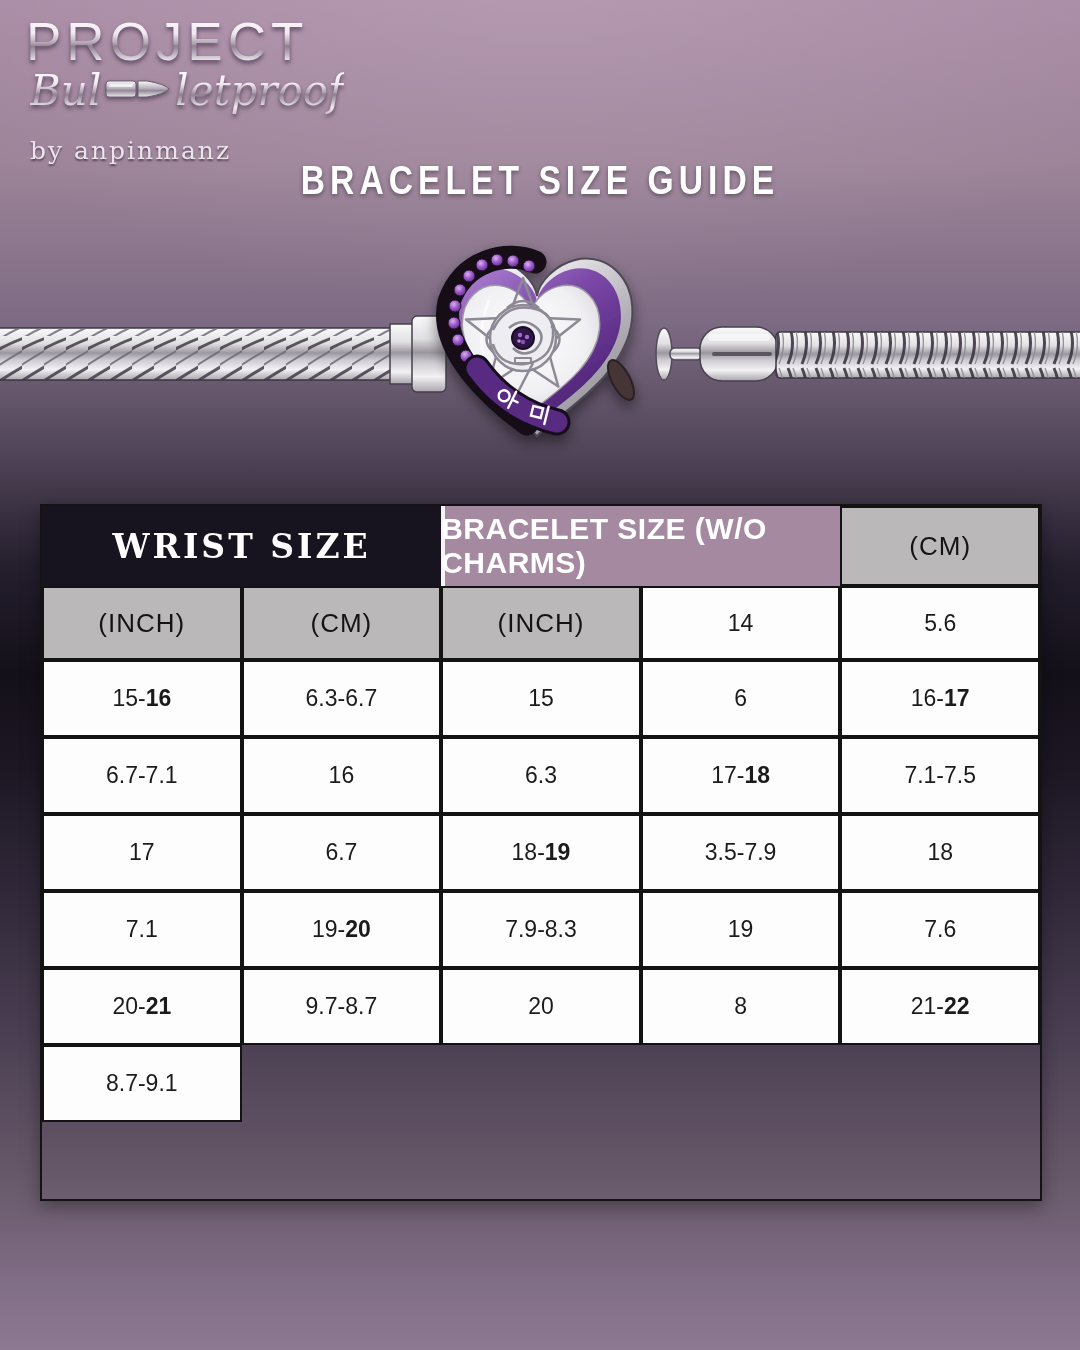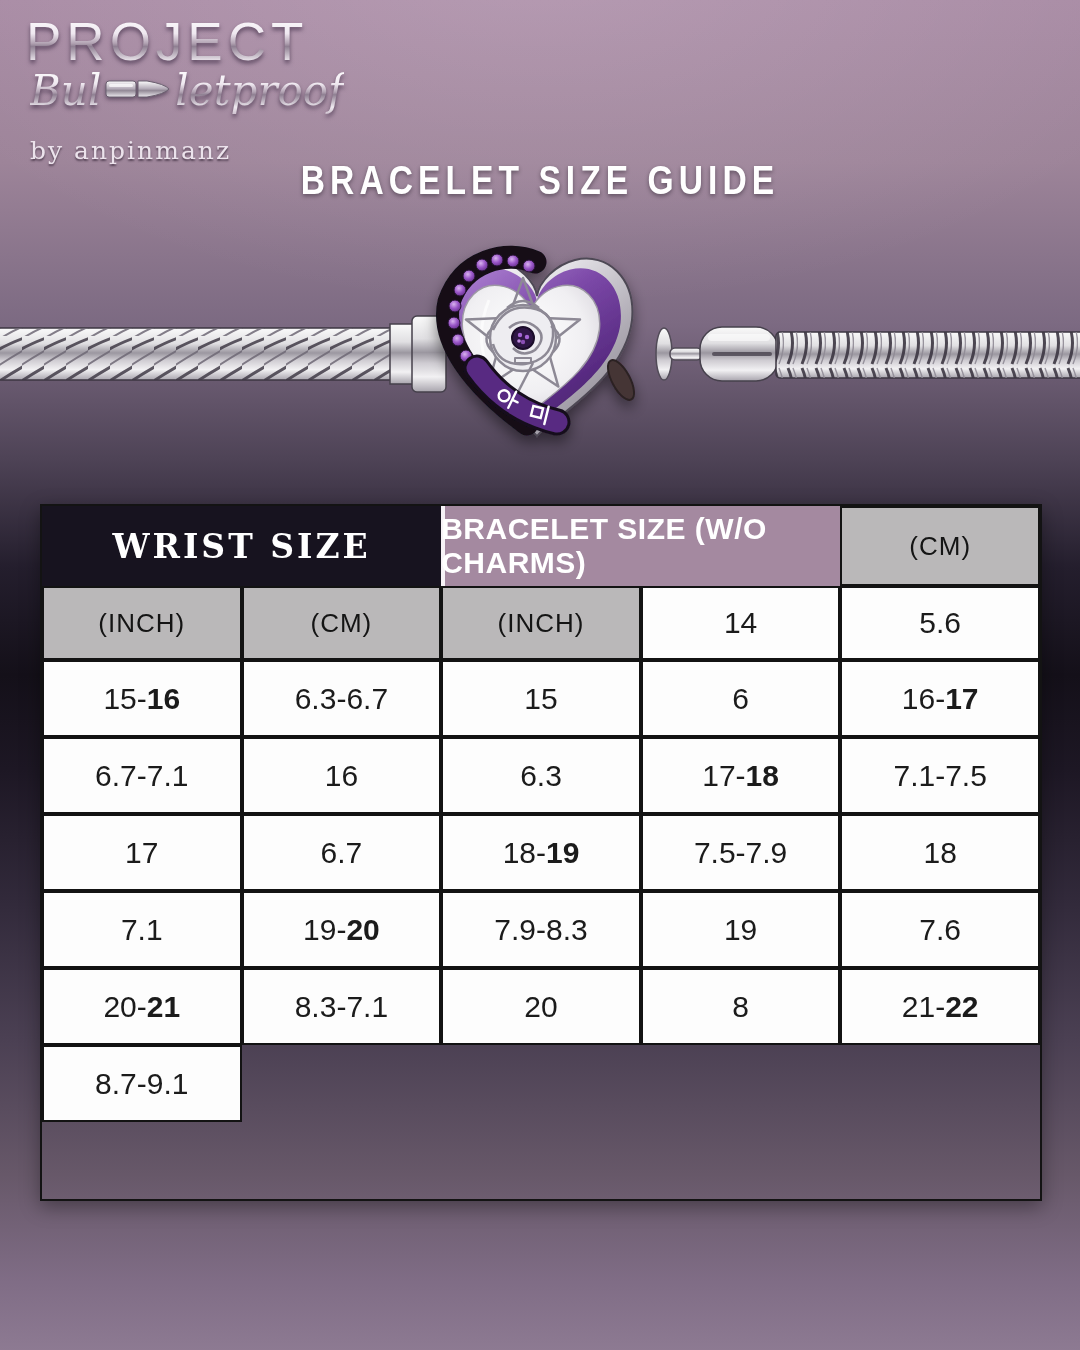--- a/index.html
+++ b/index.html
@@ -44,21 +44,21 @@
     grid-template-columns:repeat(5, 1fr);
     grid-template-rows:80px 74px repeat(7, 77px);
     border:2px solid #131313;
     box-shadow:0 6px 18px rgba(0,0,0,0.35);
   }
   .gh{ grid-column:span 2; display:flex; align-items:center; justify-content:center; }
   .gh-dark{ background:#17131f; color:#fff; font-family:"DejaVu Serif", serif; font-weight:700; font-size:33px; letter-spacing:3px; }
   .gh-mauve{ background:#a489a0; color:#fff; font-weight:700; font-size:30px; letter-spacing:0.5px; box-shadow:inset 4px 0 0 #f6f2f6; }
   .sub{ background:#bab8b9; color:#141414; font-size:26px; letter-spacing:1px; }
   .cell, .sub{ display:flex; align-items:center; justify-content:center; border:2px solid #131313; }
-  .cell{ background:#fdfdfd; color:#1b1b1b; font-size:30px; }
+  .cell{ background:#fdfdfd; color:#1b1b1b; font-size:23px; }
   .cell b{ font-weight:700; }
   
   .note{
     position:absolute; top:1238px; left:0; width:100%; text-align:center;
     color:#ffffff; font-size:27px; line-height:1.65; letter-spacing:0.5px;
     text-shadow:0 2px 4px rgba(20,10,25,0.45);
   }
 </style>
 </head>
 <body>
@@ -268,37 +268,37 @@
         <b>18</b>
       </div>
     <div class="cell">7.1-7.5</div>
 
     <div class="cell">17</div>
     <div class="cell">6.7</div>
     <div class="cell">
         <span>18-</span>
         <b>19</b>
       </div>
-    <div class="cell">7.5-7.9</div>
+    <div class="cell">3.5-7.9</div>
 
     <div class="cell">18</div>
     <div class="cell">7.1</div>
     <div class="cell">
         <span>19-</span>
         <b>20</b>
       </div>
     <div class="cell">7.9-8.3</div>
 
     <div class="cell">19</div>
     <div class="cell">7.6</div>
     <div class="cell">
         <span>20-</span>
         <b>21</b>
       </div>
-    <div class="cell">8.3-7.1</div>
+    <div class="cell">9.7-8.7</div>
 
     <div class="cell">20</div>
     <div class="cell">8</div>
     <div class="cell">
         <span>21-</span>
         <b>22</b>
       </div>
     <div class="cell">8.7-9.1</div>
   </section>
 

